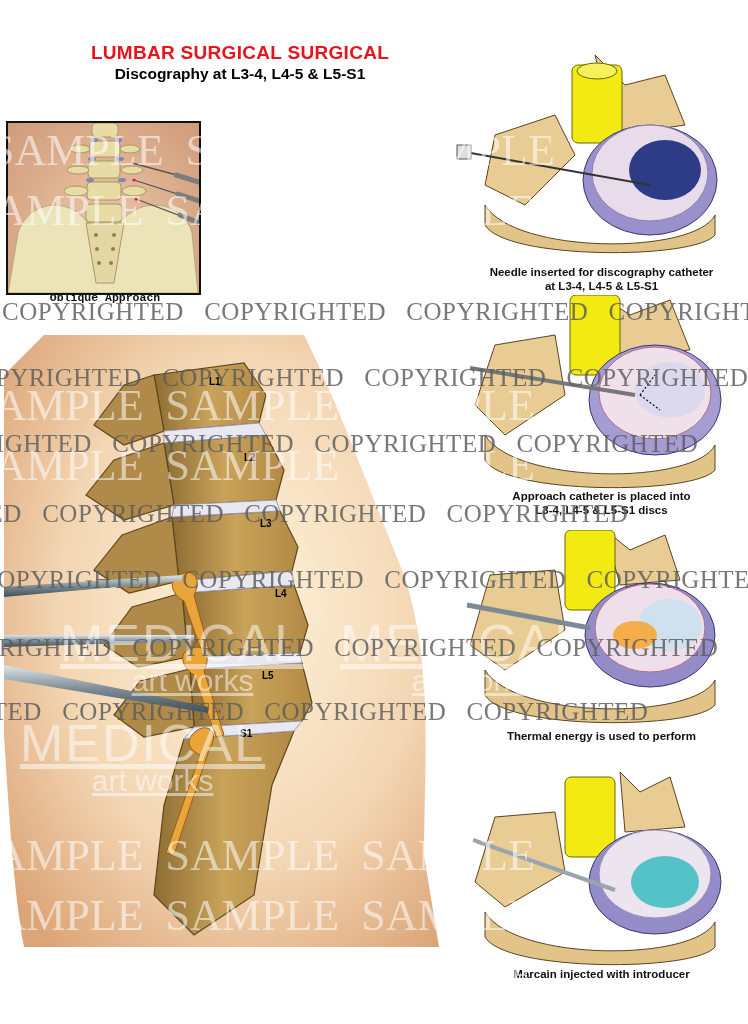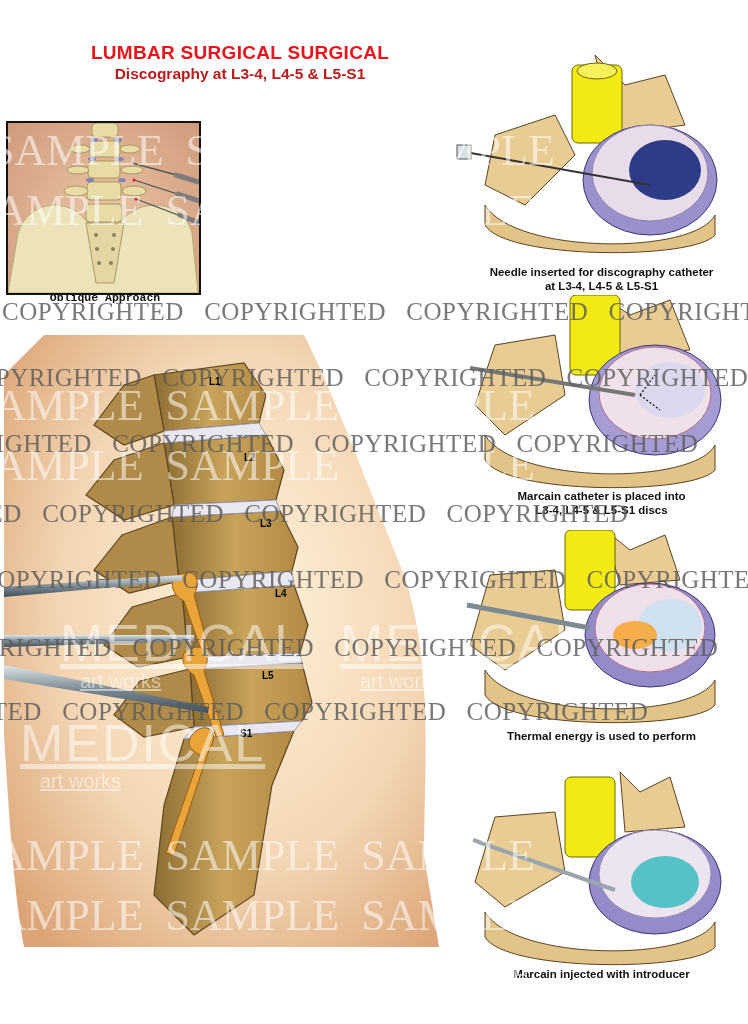--- a/index.html
+++ b/index.html
@@ -4,42 +4,42 @@
   <style>
     html, body { margin: 0; padding: 0; }
     body {
       width: 748px; height: 1024px; position: relative; overflow: hidden;
       background: #ffffff; font-family: "Liberation Sans", sans-serif;
     }
     .abs { position: absolute; }
     
     .title-block { left: 40px; top: 42px; width: 400px; text-align: center; }
     .title-main { color: #e8141c; font-weight: bold; font-size: 19px; letter-spacing: 0.3px; line-height: 22px; }
-    .title-sub { color: #b91c1c; font-weight: bold; font-size: 15.5px; line-height: 19px; }
+    .title-sub { color: #000000; font-weight: bold; font-size: 15.5px; line-height: 19px; }
 
     
     .inset { left: 6px; top: 121px; width: 191px; height: 170px; border: 2px solid #111; overflow: hidden;
       background: radial-gradient(ellipse at 50% 60%, #e9c7a8 0%, #dcae8e 55%, #cf9b7c 100%); }
     .inset-caption { left: 20px; top: 291px; width: 170px; text-align: center; font-weight: bold; font-size: 11.5px; color: #111; font-family: Liberation Mono, monospace; }
 
     
     .sideview { left: 4px; top: 335px; width: 440px; height: 620px; overflow: hidden; text-align: right; }
 
     
     .panel { left: 455px; width: 293px; height: 200px; overflow: hidden; }
     .panel-caption { left: 455px; width: 293px; text-align: center; font-weight: bold; font-size: 11.5px; line-height: 14px; color: #111; }
 
     
     .wm-row { left: 0; width: 748px; white-space: nowrap; font-family: "Liberation Serif", serif; color: rgba(90,90,90,0.82);
       font-size: 25px; letter-spacing: 0.5px; pointer-events: none; }
     .wm-sample { left: 0; width: 748px; white-space: nowrap; font-family: "Liberation Serif", serif; color: rgba(255,255,255,0.55);
       font-size: 44px; pointer-events: none; }
     .wm-brand { font-family: "Liberation Sans", sans-serif; color: rgba(255,255,255,0.5); pointer-events: none; white-space: nowrap; text-decoration: underline; }
     .wm-brand .big { font-size: 52px; letter-spacing: 2px; line-height: 46px; }
-    .wm-brand .small { font-size: 20px; line-height: 30px; padding-left: 20px; }
+    .wm-brand .small { font-size: 30px; line-height: 30px; padding-left: 20px; text-align: center; }
     .vlabel { font-weight: bold; font-size: 10px; color: #1a1a1a; }
   </style>
 </head>
 <body>
 
 <div class="abs title-block">
   <div class="title-main">LUMBAR SURGICAL SURGICAL</div>
   <div class="title-sub">Discography at L3-4, L4-5 &amp; L5-S1</div>
 </div>
 
@@ -194,21 +194,21 @@
     <ellipse cx="200" cy="98" rx="56" ry="46" fill="#efe0ea" stroke="#b06b8d"></ellipse>
     <ellipse cx="215" cy="95" rx="35" ry="28" fill="#dcd8ee"></ellipse>
     <line x1="15" y1="73" x2="180" y2="100" stroke="#777" stroke-width="4"></line>
     <g stroke="#111" stroke-width="1.2" stroke-dasharray="2 2">
         <line x1="185" y1="100" x2="200" y2="80"></line>
         <line x1="185" y1="100" x2="205" y2="115"></line>
       </g>
   </svg>
 </div>
 <div class="abs panel-caption" style="top:489px;">
-  <div>Marcain catheter is placed into</div>
+  <div>Approach catheter is placed into</div>
   <div>L3-4, L4-5 &amp; L5-S1 discs</div>
 </div>
 
 <div class="abs panel" style="top:530px;">
   <svg width="293" height="195" viewBox="0 0 293 195">
     <path d="M35 45 L100 40 L110 100 L50 140 L15 115 Z" fill="#e9cc93" stroke="#5a4320"></path>
     <path d="M150 0 L175 20 L210 5 L225 50 L165 55 Z" fill="#e9cc93" stroke="#5a4320"></path>
     <rect x="110" y="0" width="50" height="80" rx="6" fill="#f2ea12" stroke="#6d6700"></rect>
     <path d="M30 140 C 60 190, 240 190, 260 150 L 260 175 C 240 200, 50 200, 30 165 Z" fill="#e2c488" stroke="#5a4320"></path>
     <ellipse cx="195" cy="105" rx="65" ry="52" fill="#948cc9" stroke="#3b3570"></ellipse>

